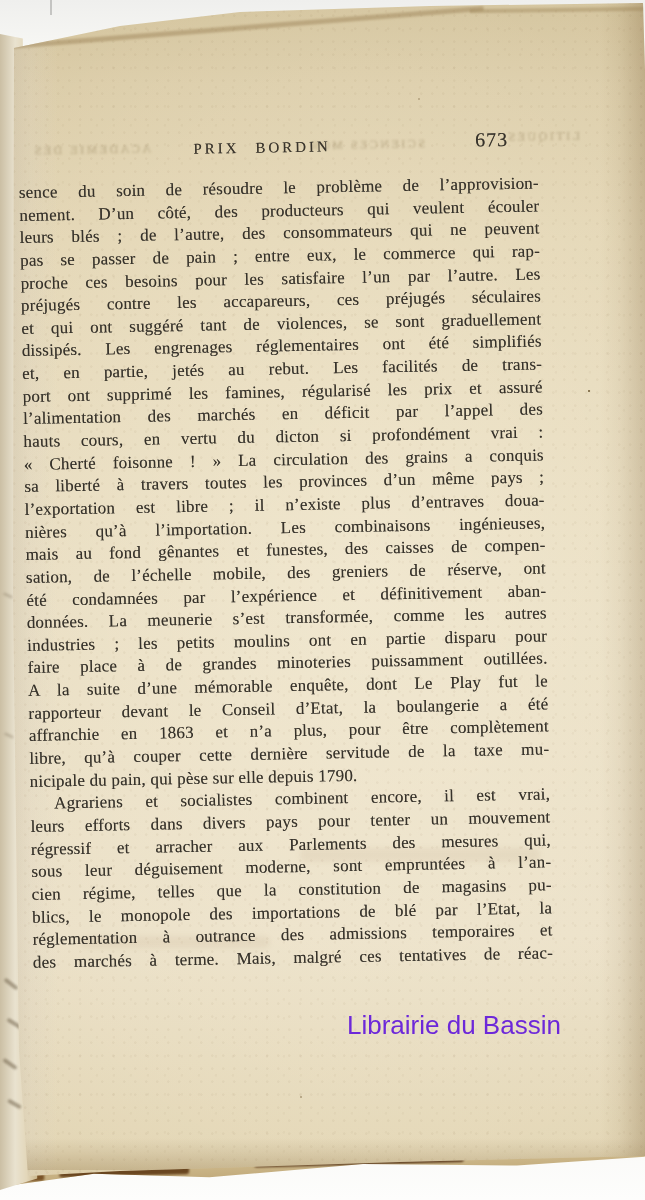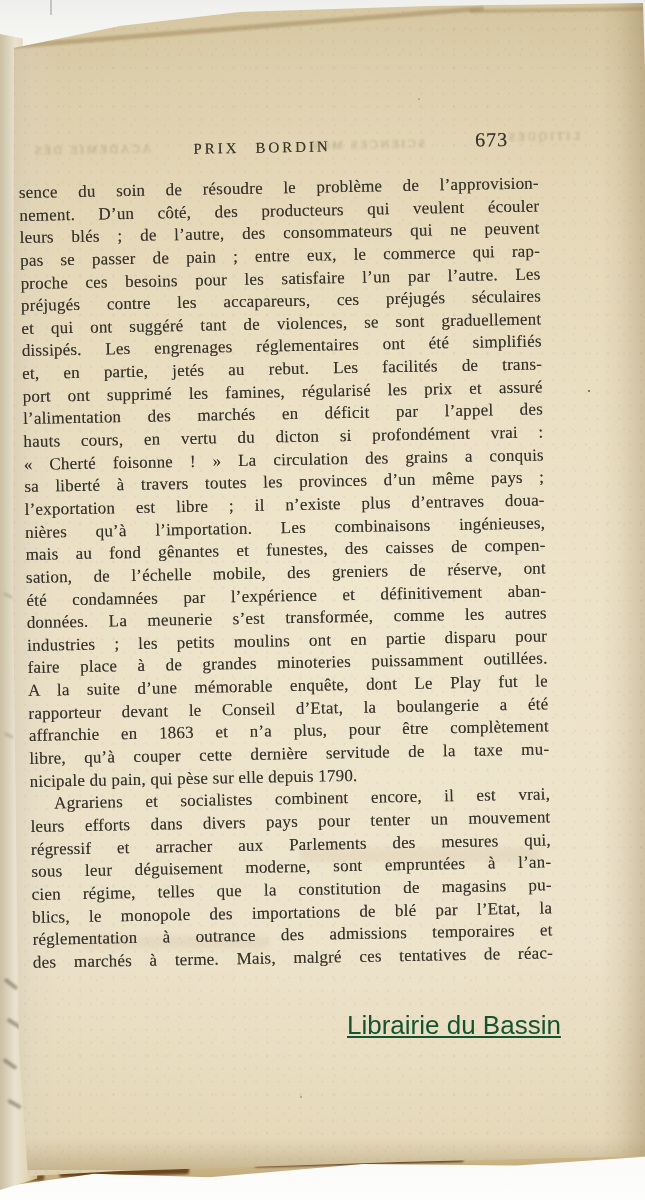--- a/index.html
+++ b/index.html
@@ -165,15 +165,15 @@
             <div class="bline">sous leur déguisement moderne, sont empruntées à l’an-</div>
             <div class="bline">cien régime, telles que la constitution de magasins pu-</div>
             <div class="bline">blics, le monopole des importations de blé par l’Etat, la</div>
             <div class="bline">réglementation à outrance des admissions temporaires et</div>
             <div class="bline">des marchés à terme. Mais, malgré ces tentatives de réac-</div>
           </div>
         </div>
     </div>
   </div>
 
-  <div class="watermark" style="color: #14532d; text-decoration: underline;">Librairie du Bassin</div>
+  <div class="watermark" style="color: #6d28d9;">Librairie du Bassin</div>
 
 </div>
 
 </body></html>

